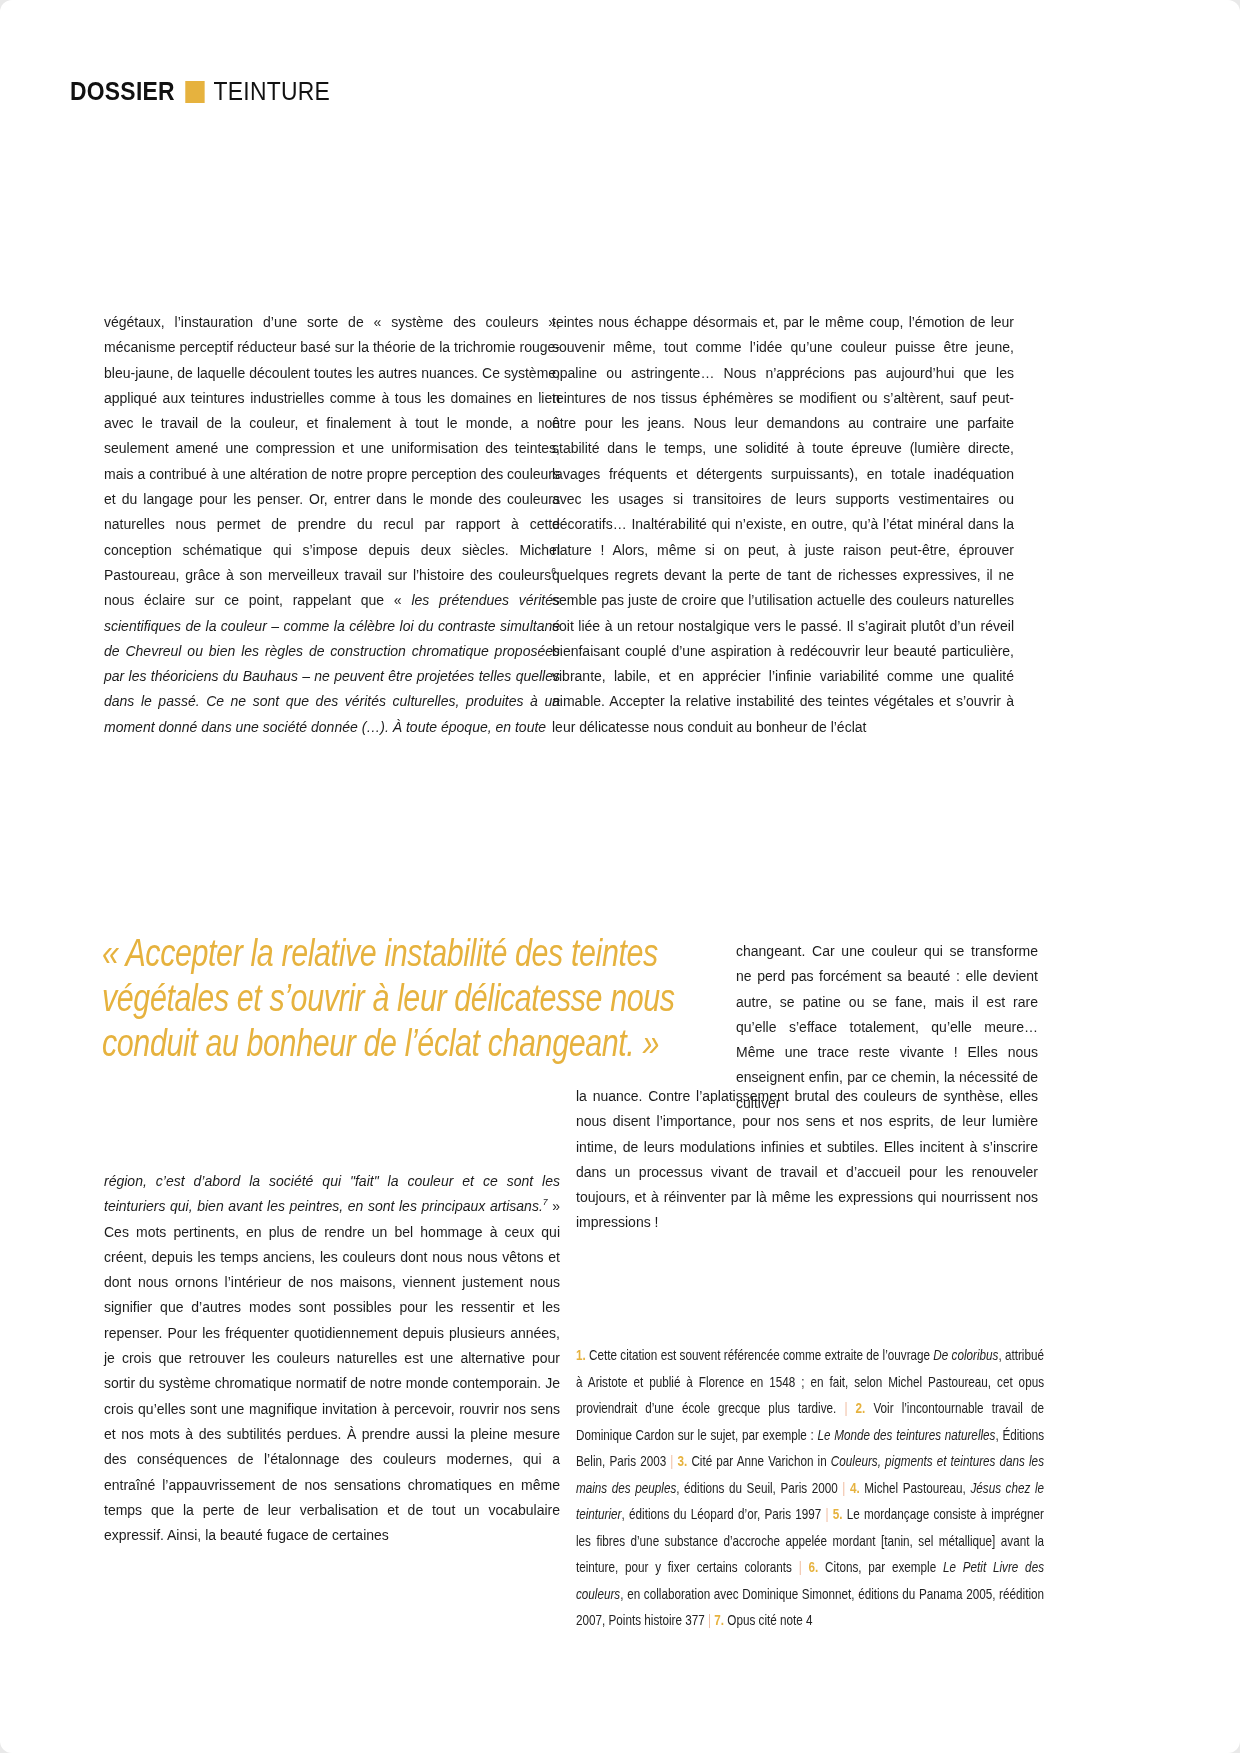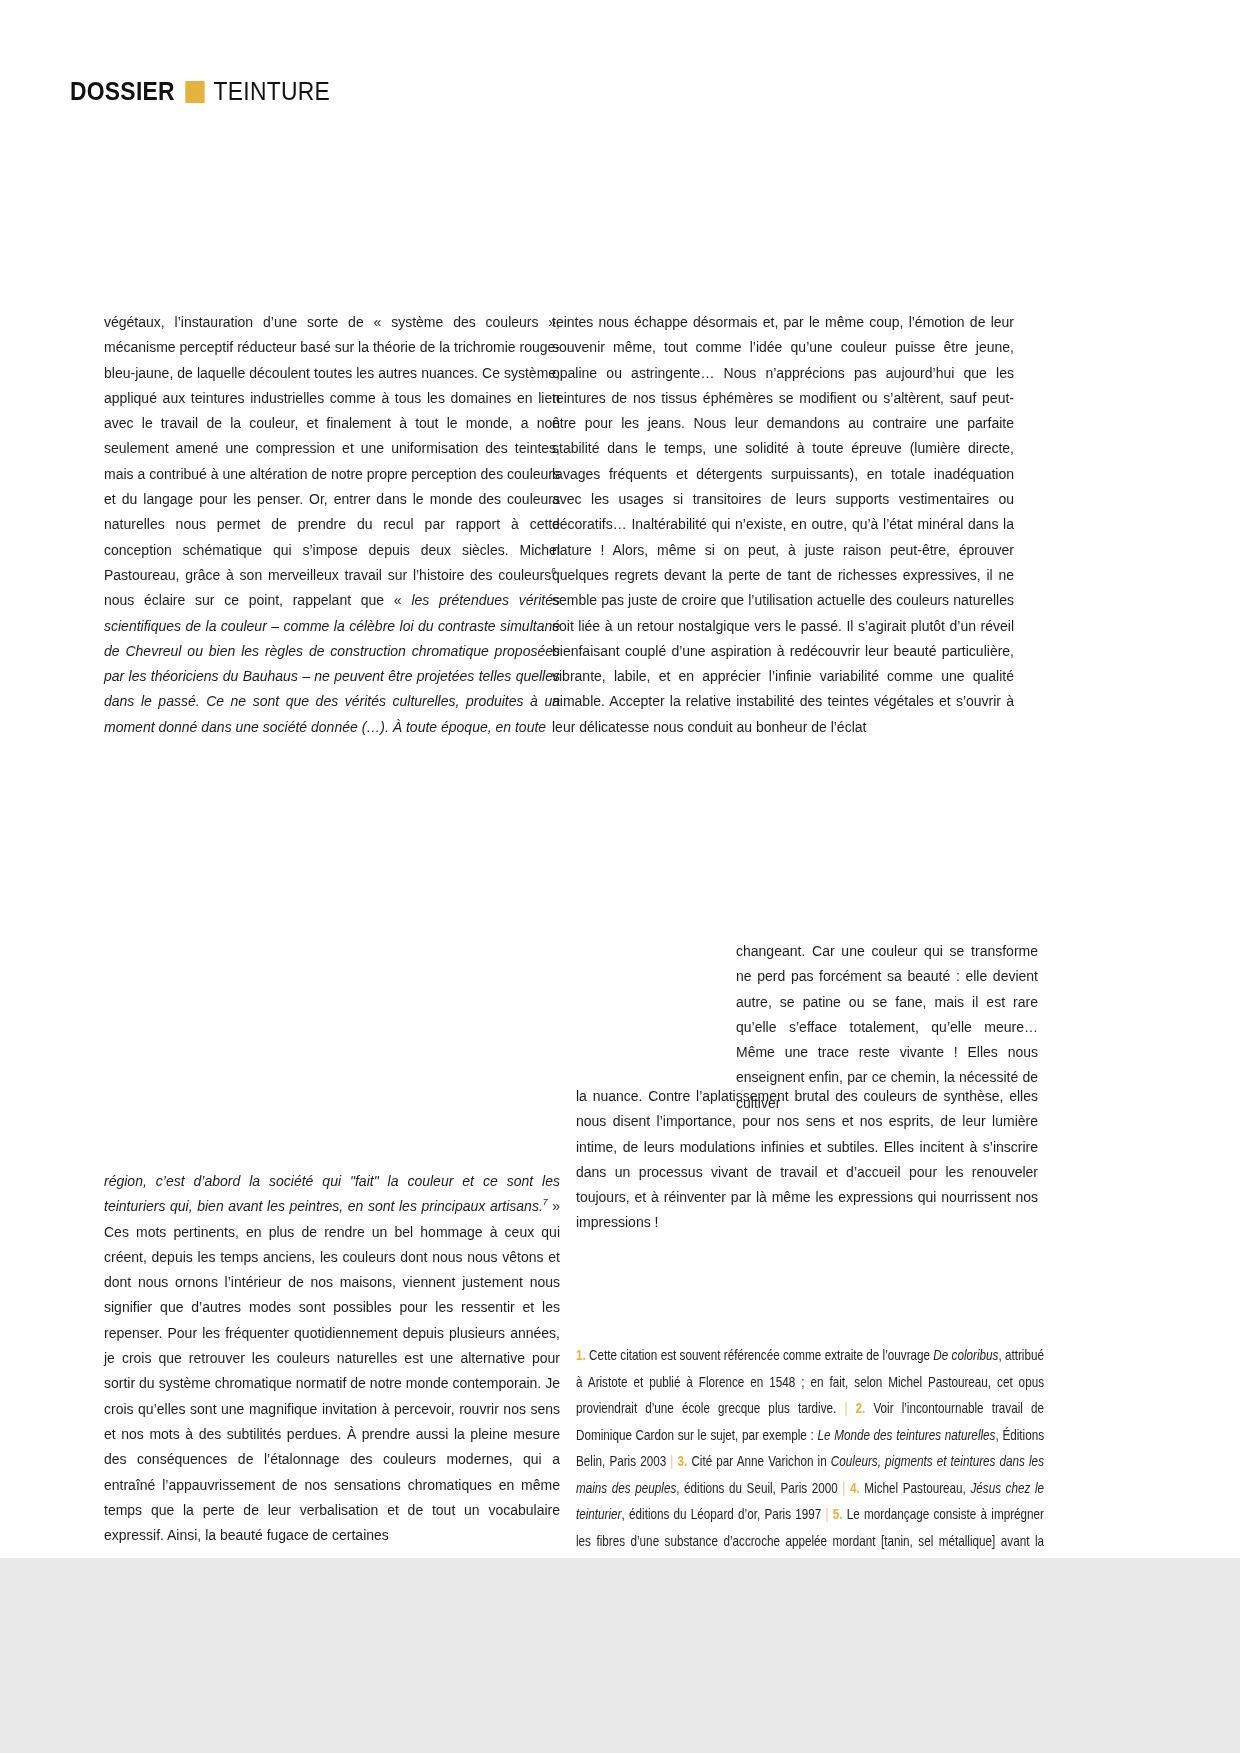--- a/index.html
+++ b/index.html
@@ -1,22 +1,23 @@
 <!DOCTYPE html>
 <html lang="fr"><head>
 <meta charset="utf-8">
 <style>
   html,body{margin:0;padding:0;background:#e9e9e9;}
   #page{
     position:relative;
-    width:1240px;height:1558px;
+    width:1240px;height:1753px;
     background:#ffffff;
     margin:0 auto;
     overflow:hidden;
     color:#1c1c1c;
+    border-radius:12px;
   }
   
   .kicker{
     position:absolute;left:70px;top:76px;
     display:flex;align-items:center;
     font-family:"Liberation Sans","DejaVu Sans",sans-serif;
     font-size:26px;letter-spacing:.3px;color:#111;
     transform:scaleX(.88);transform-origin:left center;
     white-space:nowrap;
   }
@@ -73,20 +74,25 @@
   <div class="kicker">
     <span class="bold">DOSSIER</span>
     <span class="square"></span>
     <span>TEINTURE</span>
   </div>
 
   <div class="serif" id="left1"><span>végétaux, l’instauration d’une sorte de «&nbsp;système des couleurs&nbsp;», mécanisme perceptif réducteur basé sur la théorie de la trichromie rouge-bleu-jaune, de laquelle découlent toutes les autres nuances. Ce système, appliqué aux teintures industrielles comme à tous les domaines en lien avec le travail de la couleur, et finalement à tout le monde, a non seulement amené une compression et une uniformisation des teintes, mais a contribué à une altération de notre propre perception des couleurs et du langage pour les penser. Or, entrer dans le monde des couleurs naturelles nous permet de prendre du recul par rapport à cette conception schématique qui s’impose depuis deux siècles. Michel Pastoureau, grâce à son merveilleux travail sur l’histoire des couleurs</span><sup>6</sup><span>, nous éclaire sur ce point, rappelant que «&nbsp;</span><span class="it">les prétendues vérités scientifiques de la couleur – comme la célèbre loi du contraste simultané de Chevreul ou bien les règles de construction chromatique proposées par les théoriciens du Bauhaus – ne peuvent être projetées telles quelles dans le passé. Ce ne sont que des vérités culturelles, produites à un moment donné dans une société donnée (…). À toute époque, en toute</span></div>
 
   <div class="serif" id="right1">teintes nous échappe désormais et, par le même coup, l’émotion de leur souvenir même, tout comme l’idée qu’une couleur puisse être jeune, opaline ou astringente… Nous n’apprécions pas aujourd’hui que les teintures de nos tissus éphémères se modifient ou s’altèrent, sauf peut-être pour les jeans. Nous leur demandons au contraire une parfaite stabilité dans le temps, une solidité à toute épreuve (lumière directe, lavages fréquents et détergents surpuissants), en totale inadéquation avec les usages si transitoires de leurs supports vestimentaires ou décoratifs… Inaltérabilité qui n’existe, en outre, qu’à l’état minéral dans la nature&nbsp;! Alors, même si on peut, à juste raison peut-être, éprouver quelques regrets devant la perte de tant de richesses expressives, il ne semble pas juste de croire que l’utilisation actuelle des couleurs naturelles soit liée à un retour nostalgique vers le passé. Il s’agirait plutôt d’un réveil bienfaisant couplé d’une aspiration à redécouvrir leur beauté particulière, vibrante, labile, et en apprécier l’infinie variabilité comme une qualité aimable. Accepter la relative instabilité des teintes végétales et s’ouvrir à leur délicatesse nous conduit au bonheur de l’éclat</div>
 
+  <div id="pullquote">
+    <div class="qline">« Accepter la relative instabilité des teintes</div>
+    <div class="qline">végétales et s’ouvrir à leur délicatesse nous</div>
+    <div class="qline">conduit au bonheur de l’éclat changeant. »</div>
+  </div>
 
   <div class="serif" id="right2">changeant. Car une couleur qui se transforme ne perd pas forcément sa beauté&nbsp;: elle devient autre, se patine ou se fane, mais il est rare qu’elle s’efface totalement, qu’elle meure… Même une trace reste vivante&nbsp;! Elles nous enseignent enfin, par ce chemin, la nécessité de cultiver</div>
 
   <div class="serif" id="left2"><span class="it">région, c’est d’abord la société qui "fait" la couleur et ce sont les teinturiers qui, bien avant les peintres, en sont les principaux artisans.</span><sup class="it">7</sup><span>&nbsp;» Ces mots pertinents, en plus de rendre un bel hommage à ceux qui créent, depuis les temps anciens, les couleurs dont nous nous vêtons et dont nous ornons l’intérieur de nos maisons, viennent justement nous signifier que d’autres modes sont possibles pour les ressentir et les repenser. Pour les fréquenter quotidiennement depuis plusieurs années, je crois que retrouver les couleurs naturelles est une alternative pour sortir du système chromatique normatif de notre monde contemporain. Je crois qu’elles sont une magnifique invitation à percevoir, rouvrir nos sens et nos mots à des subtilités perdues. À prendre aussi la pleine mesure des conséquences de l’étalonnage des couleurs modernes, qui a entraîné l’appauvrissement de nos sensations chromatiques en même temps que la perte de leur verbalisation et de tout un vocabulaire expressif. Ainsi, la beauté fugace de certaines</span></div>
 
   <div class="serif" id="right3">la nuance. Contre l’aplatissement brutal des couleurs de synthèse, elles nous disent l’importance, pour nos sens et nos esprits, de leur lumière intime, de leurs modulations infinies et subtiles. Elles incitent à s’inscrire dans un processus vivant de travail et d’accueil pour les renouveler toujours, et à réinventer par là même les expressions qui nourrissent nos impressions&nbsp;!</div>
 
   <div id="footnotes"><span class="bd c-gold">1. </span><span>Cette citation est souvent référencée comme extraite de l’ouvrage </span><span class="it">De coloribus</span><span>, attribué à Aristote et publié à Florence en 1548&nbsp;; en fait, selon Michel Pastoureau, cet opus proviendrait d’une école grecque plus tardive. </span><span class="c-sep">|&nbsp;</span><span class="bd c-gold">2. </span><span>Voir l’incontournable travail de Dominique Cardon sur le sujet, par exemple&nbsp;: </span><span class="it">Le Monde des teintures naturelles</span><span>, Éditions Belin, Paris 2003 </span><span class="c-sep">|&nbsp;</span><span class="bd c-gold">3. </span><span>Cité par Anne Varichon in </span><span class="it">Couleurs, pigments et teintures dans les mains des peuples</span><span>, éditions du Seuil, Paris 2000 </span><span class="c-sep">|&nbsp;</span><span class="bd c-gold">4. </span><span>Michel Pastoureau, </span><span class="it">Jésus chez le teinturier</span><span>, éditions du Léopard d’or, Paris 1997 </span><span class="c-sep">|&nbsp;</span><span class="bd c-gold">5. </span><span>Le mordançage consiste à imprégner les fibres d’une substance d’accroche appelée mordant [tanin, sel métallique] avant la teinture, pour y fixer certains colorants </span><span class="c-sep">|&nbsp;</span><span class="bd c-gold">6. </span><span>Citons, par exemple </span><span class="it">Le Petit Livre des couleurs</span><span>, en collaboration avec Dominique Simonnet, éditions du Panama 2005, réédition 2007, Points histoire 377 </span><span class="c-sep">|&nbsp;</span><span class="bd c-gold">7. </span><span>Opus cité note 4</span></div>
 
 </div>

